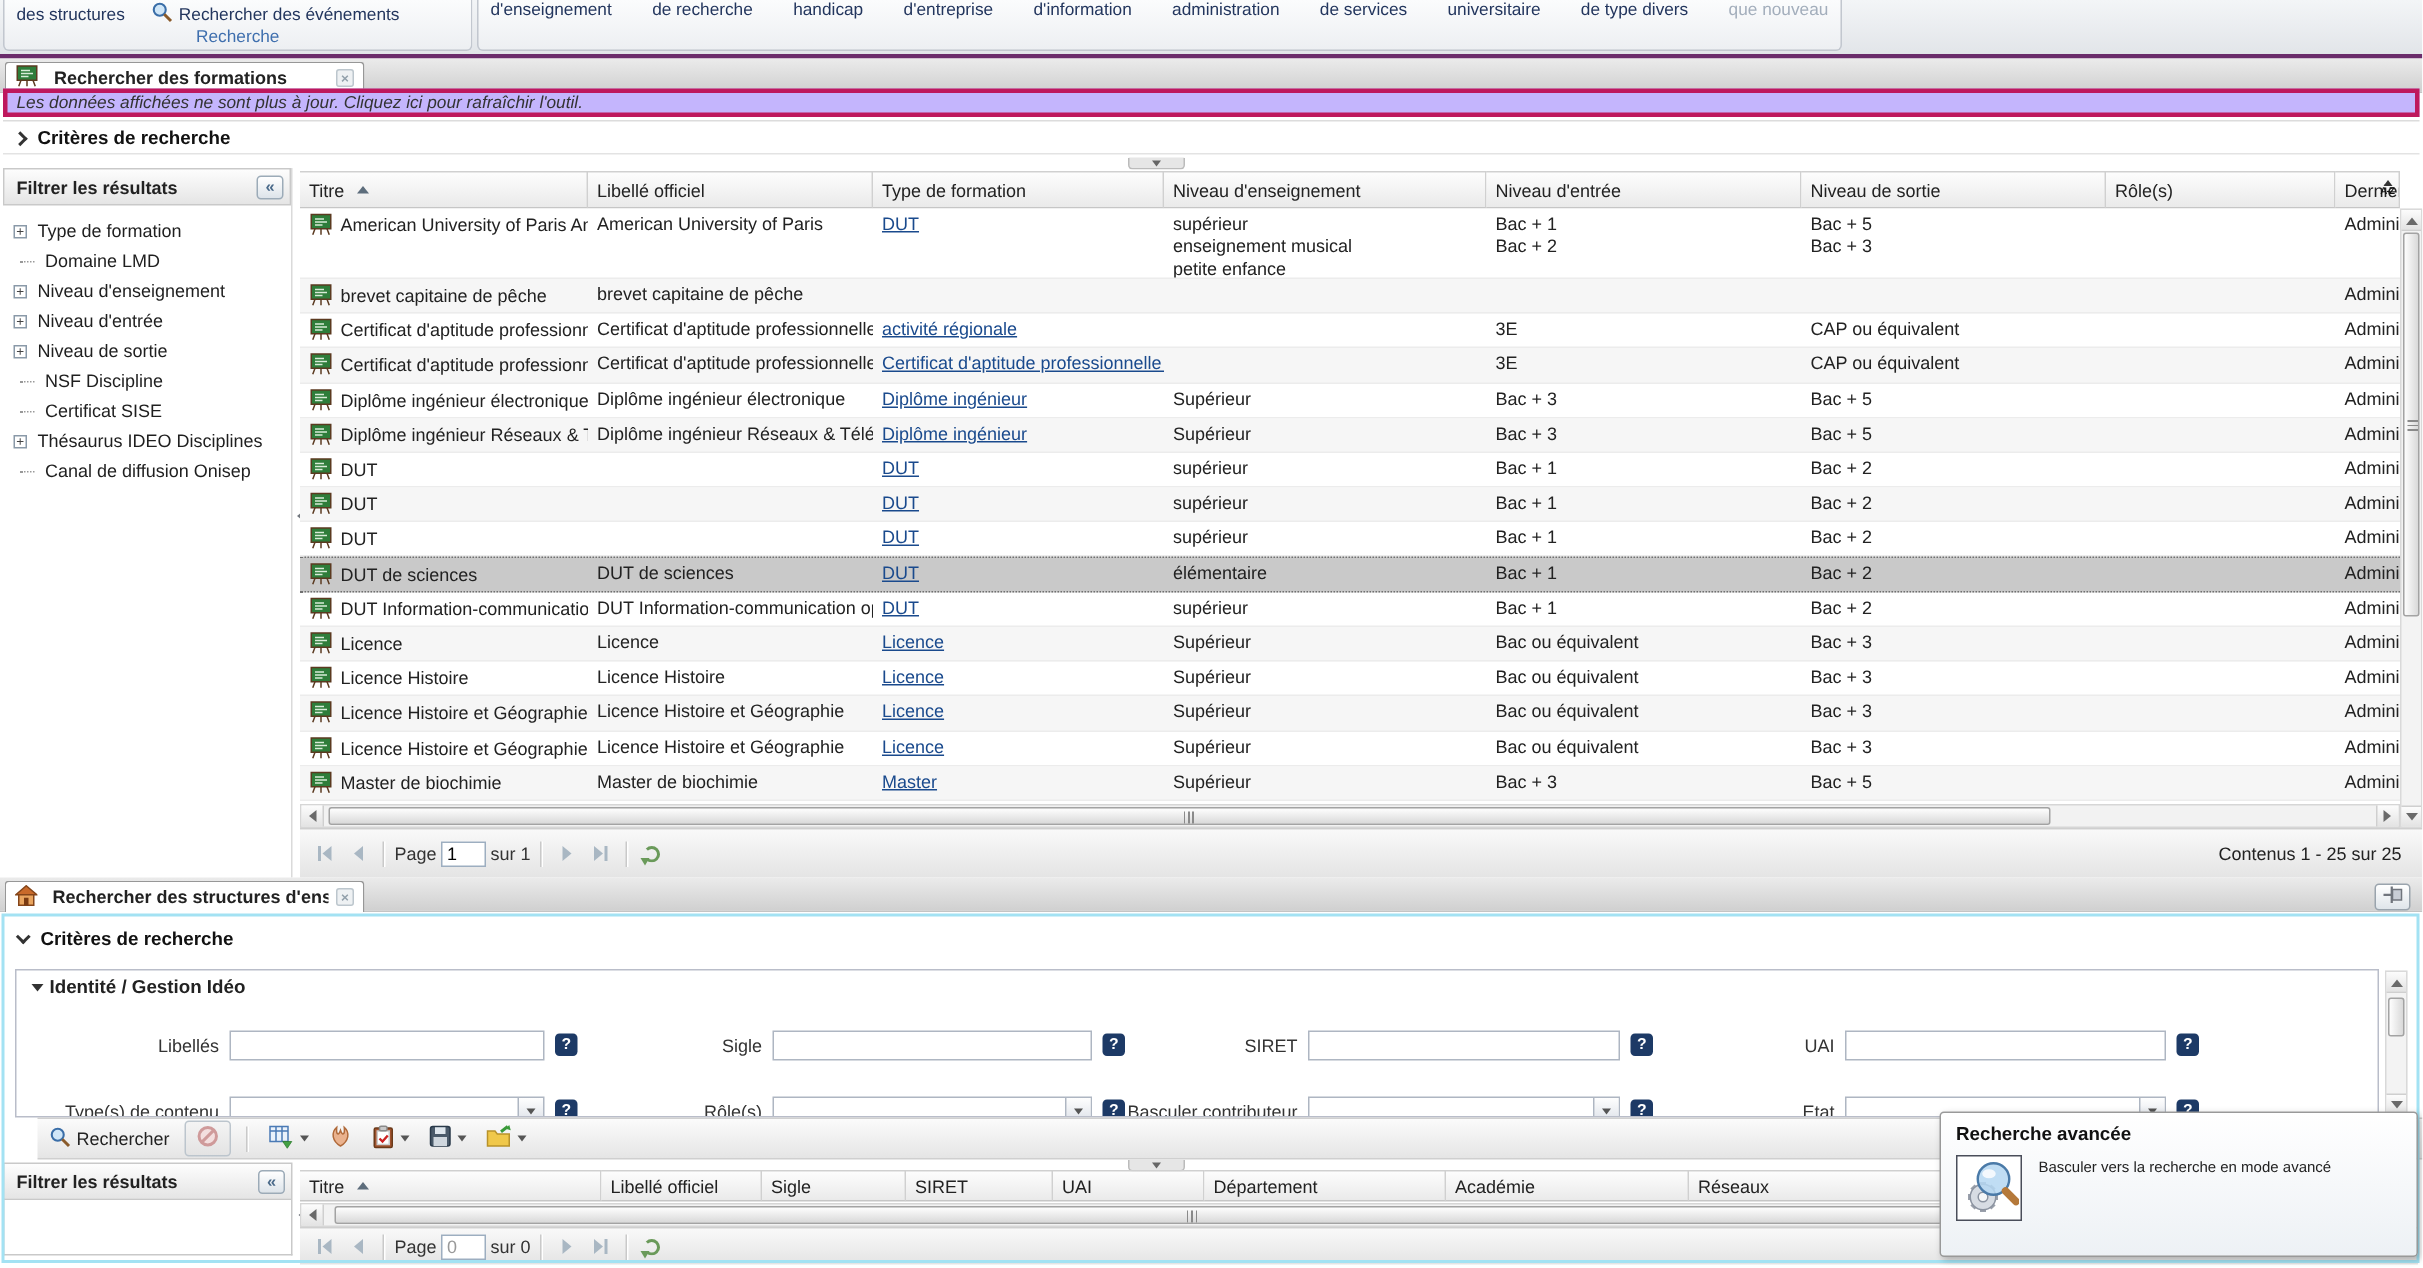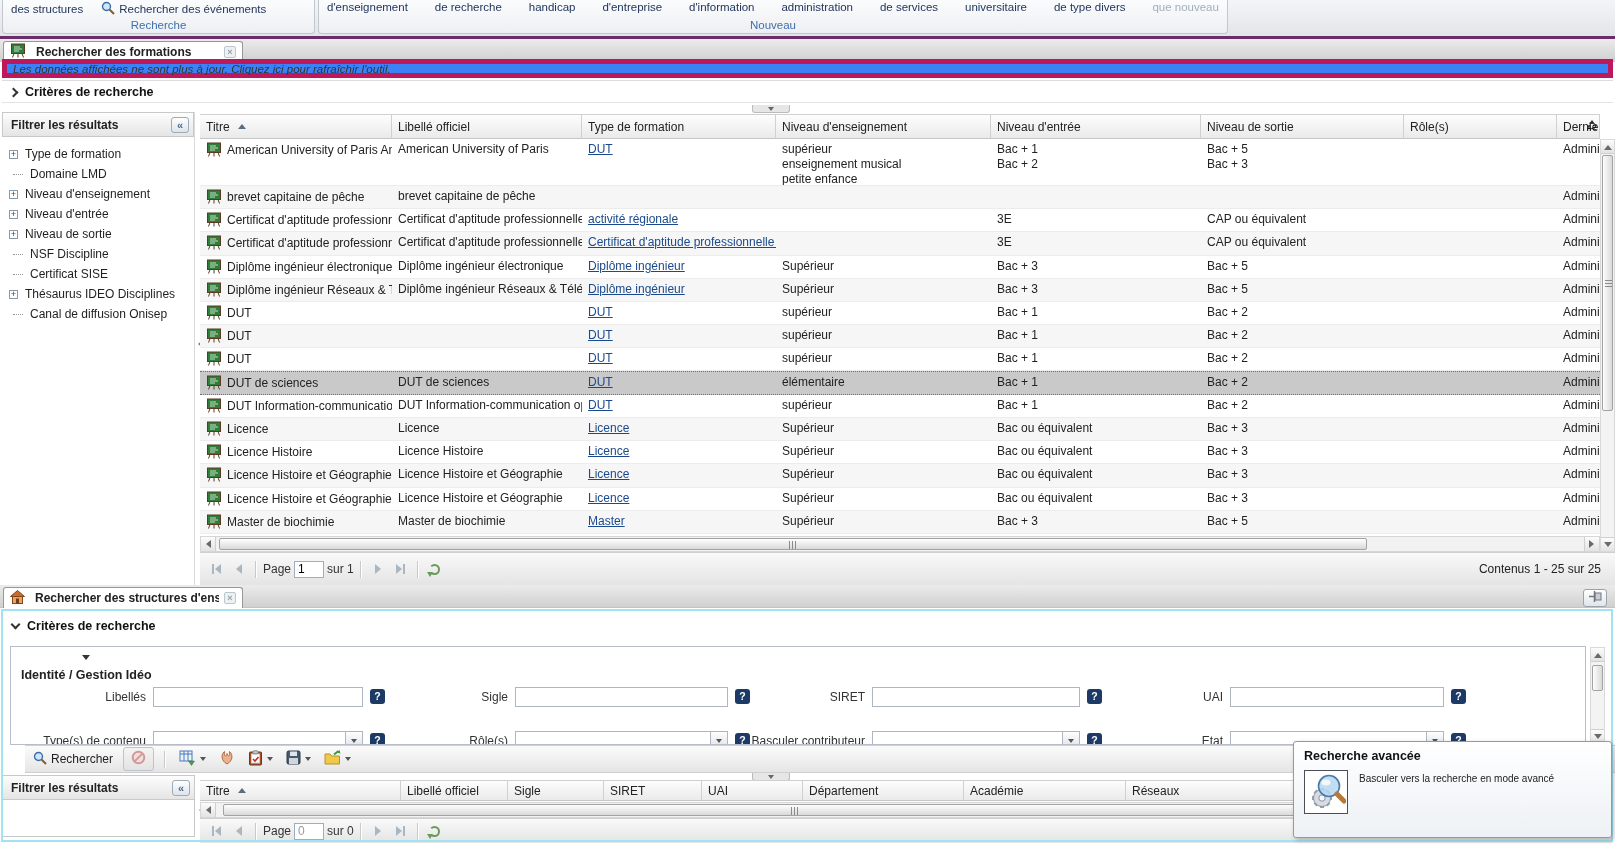--- a/index.html
+++ b/index.html
@@ -31,22 +31,22 @@
        border-bottom:none;border-radius:3px 3px 0 0;display:flex;align-items:center;gap:5px;
        padding:0 6px;font-weight:bold;font-size:12px;width:240px;}
   .tab-txt{overflow:hidden;white-space:nowrap;flex:1;}
   .tab-x{width:12px;height:12px;border:1px solid #bcc6cd;border-radius:2px;background:#eef1f3;
          color:#92a0ab;font-size:9px;line-height:10px;text-align:center;flex:none;}
   .pin-btn{position:absolute;right:8px;top:4px;width:24px;height:18px;border:1px solid #9aa4ad;
            border-radius:3px;background:linear-gradient(#ffffff,#dfe5ea);display:flex;
            align-items:center;justify-content:center;}
 
   
-  .notice{position:absolute;left:2px;top:59px;width:1611px;height:19px;background:#3b82f6;
-          border:5px solid #be185d;display:flex;align-items:center;padding-left:6px;
+  .notice{position:absolute;left:2px;top:59px;width:1611px;height:19px;background:#c4b5fd;
+          border:3px solid #be185d;display:flex;align-items:center;padding-left:6px;
           font-style:italic;font-size:11.5px;color:#333;}
   .crit-hdr{position:absolute;display:flex;align-items:center;gap:8px;padding-left:8px;
             background:#fff;font-weight:bold;font-size:12.5px;color:#111;}
   .ch1{left:2px;top:80px;width:1611px;height:23px;border-top:1px solid #dcdcdc;border-bottom:1px solid #e3e3e3;}
   .ch2{left:4px;top:614px;width:1584px;height:23px;}
   .chev{width:7px;height:7px;border-right:2px solid #333;border-bottom:2px solid #333;
         display:inline-block;transform:rotate(-45deg);margin-top:1px;}
   .chev.down{transform:rotate(45deg);margin-top:-3px;}
 
   .lpanel{position:absolute;background:#fff;}
@@ -148,21 +148,21 @@
   .tbtn{display:flex;align-items:center;gap:4px;padding:2px 3px;font-size:12px;color:#222;}
   .tbtn.framed{border:1px solid #bcc5cd;border-radius:3px;background:linear-gradient(#f4f4f4,#e3e3e3);padding:2px 7px;}
   .dd{width:0;height:0;border:3px solid transparent;border-top:4px solid #555;margin-top:3px;}
 
   
   .win2-border{position:absolute;left:1px;top:609px;width:1612px;height:233px;
                border:2px solid #a3e2f3;pointer-events:none;z-index:40;}
   .fieldset{position:absolute;left:10px;top:646px;width:1576px;height:99px;border:1px solid #b9bdc9;
             overflow:hidden;background:#fff;}
   .legend{position:absolute;left:10px;top:4px;font-weight:bold;font-size:12.5px;color:#222;
-          display:flex;align-items:center;gap:4px;flex-direction:column;}
+          display:flex;align-items:center;gap:4px;}
   .legend .tri{width:0;height:0;border:4px solid transparent;border-top:5px solid #333;margin-top:4px;}
   .frow{position:absolute;left:0;right:0;height:22px;}
   .r1{top:40px;} .r2{top:84px;}
   .flabel{position:absolute;top:3px;font-size:12px;color:#333;text-align:right;white-space:nowrap;}
   .finput,.fcombo{position:absolute;top:0;height:20px;border:1px solid #aeb6c2;background:#fff;font-size:12px;}
   .finput{padding:0 3px;font-family:"Liberation Sans",sans-serif;}
   .trig{position:absolute;right:0;top:0;bottom:0;width:17px;border-left:1px solid #aeb6c2;
         background:linear-gradient(#fefefe,#d9dee6);display:flex;align-items:center;justify-content:center;}
   .trig i{width:0;height:0;border:3px solid transparent;border-top:4px solid #555;margin-top:3px;}
   .help{position:absolute;top:2px;width:15px;height:15px;background:#1d3a66;color:#fff;border-radius:3px;
@@ -200,21 +200,20 @@
           <span class="rib-item" data-interactable="true">de recherche</span>
           <span class="rib-item" data-interactable="true">handicap</span>
           <span class="rib-item" data-interactable="true">d'entreprise</span>
           <span class="rib-item" data-interactable="true">d'information</span>
           <span class="rib-item" data-interactable="true">administration</span>
           <span class="rib-item" data-interactable="true">de services</span>
           <span class="rib-item" data-interactable="true">universitaire</span>
           <span class="rib-item" data-interactable="true">de type divers</span>
           <span class="rib-item dis" data-interactable="false">que nouveau</span>
         </div>
-      <div class="rib-label" data-interactable="false">Nouveau</div>
     </div>
   </div>
   <div class="purple-line" data-interactable="false"></div>
 
   <div class="tabstrip ts1" data-interactable="false">
     <div class="tab" data-interactable="true">
       <span class="ic-board" id="tab1-icon" data-interactable="false"><svg width="16" height="15" viewBox="0 0 16 15">
             <rect x="1.5" y="1" width="13" height="9.5" fill="#2e7d3a" stroke="#5b3a20"></rect>
             <path d="M4 4h6M4 6h8M4 8h5" stroke="#d8ecd8" stroke-width="0.9" fill="none"></path>
             <path d="M4 10.5L2.5 14.5M12 10.5l1.5 4M8 10.5v4" stroke="#5b3a20" stroke-width="1" fill="none"></path>

